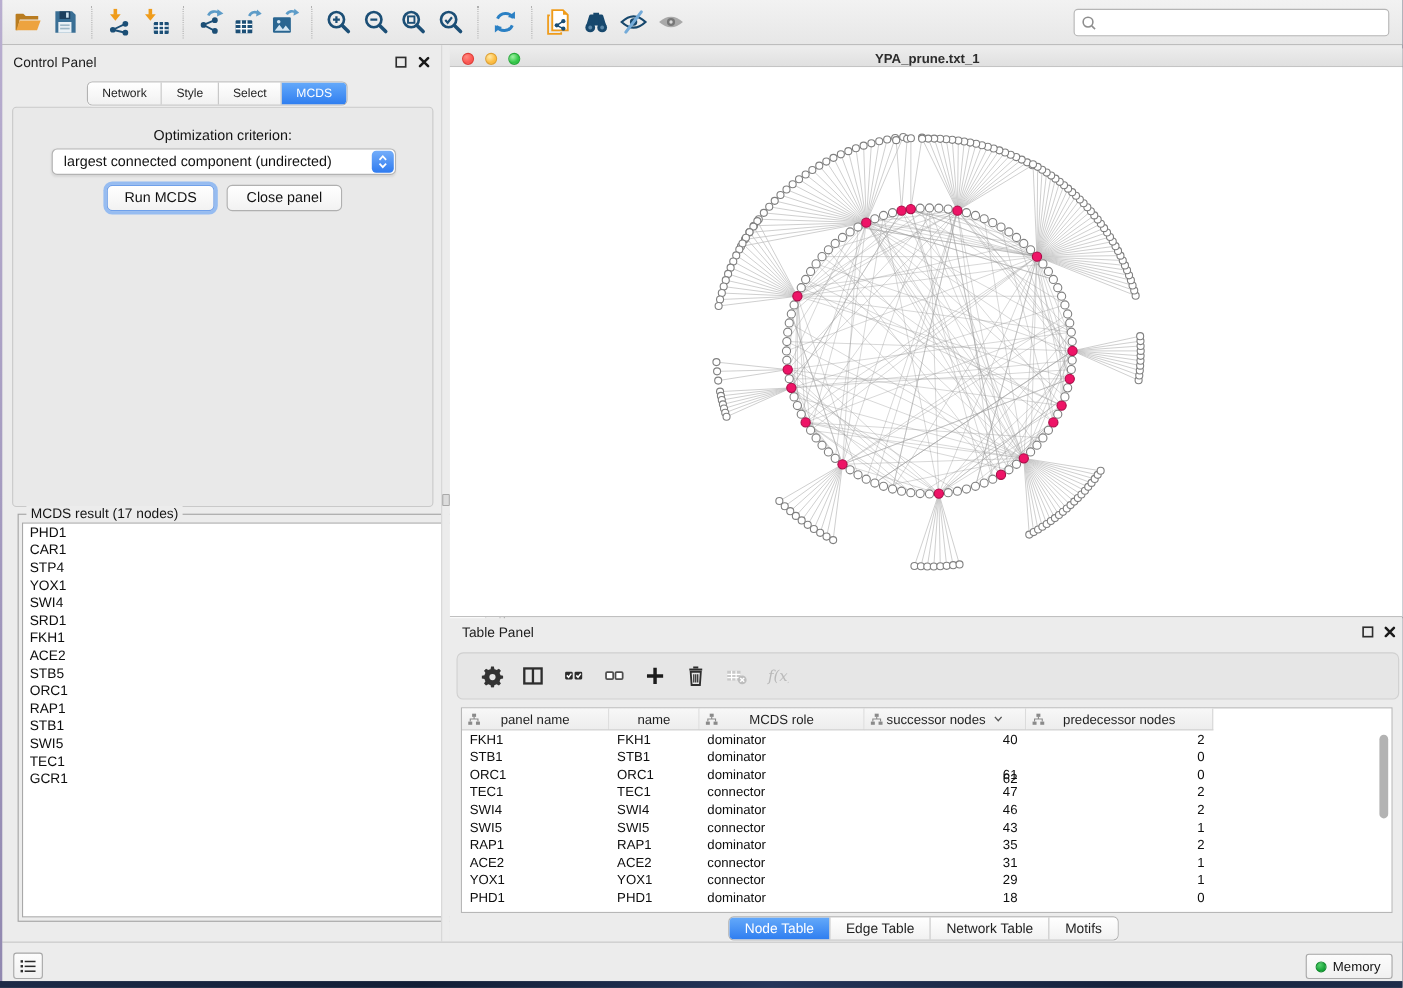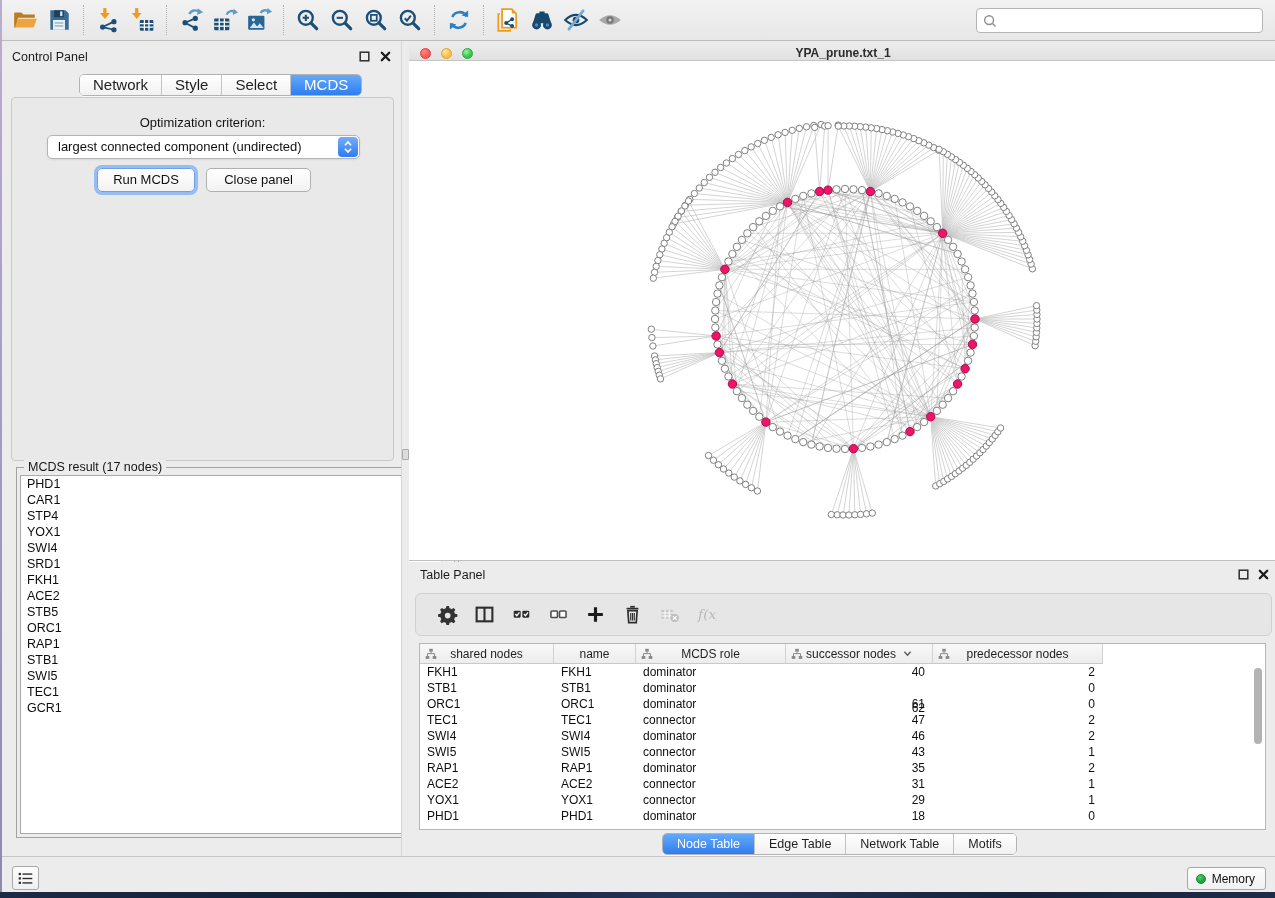--- a/index.html
+++ b/index.html
@@ -28,21 +28,21 @@
 
   
   .cpanel { position:absolute; left:0; top:41px; width:399px; height:815px; background:#ececec; }
   .panel-title { position:absolute; font-size:12.5px; color:#1c1c1c; }
   .cpanel .panel-title { left:10px; top:9px; }
   .winbtn { position:absolute; width:14px; height:14px; display:flex; align-items:center; justify-content:center; }
   .winbtn svg { width:11px; height:11px; }
 
   .segmented { position:absolute; display:flex; height:22px; border:1px solid #b2b2b2; border-radius:5px;
     background:#fff; overflow:hidden; box-shadow:0 1px 0 rgba(255,255,255,.7); }
-  .segment { font-size:15px; color:#1e1e1e; line-height:20px; padding:0 13px; background:linear-gradient(#ffffff,#f1f1f1);
+  .segment { font-size:11px; color:#1e1e1e; line-height:20px; padding:0 13px; background:linear-gradient(#ffffff,#f1f1f1);
     border-left:1px solid #c3c3c3; white-space:nowrap; }
   .segment:first-child { border-left:none; }
   .segment.active { background:linear-gradient(#64a9fa,#2f7ef0); color:#fff; }
 
   .cp-tabs { left:77px; top:33px; }
 
   .cp-content { position:absolute; left:9px; top:56px; width:383px; height:364px;
     background:#e9e9e9; border:1px solid #c9c9c9; border-radius:4px; }
   .opt-label { position:absolute; left:0; top:17px; width:100%; text-align:center; font-size:13px; color:#141414; }
   .select { position:absolute; left:35px; top:37px; width:313px; height:24px; background:#fff;
@@ -1006,21 +1006,21 @@
 
       <div class="ntable">
         <div class="thead">
             <div class="th" style="width: 134px;">
               <svg class="treeicon" viewBox="0 0 12 12">
                 <rect x="4.2" y="0.8" width="3.6" height="2.9" fill="#8a8a8a"></rect>
                 <rect x="0.7" y="8" width="3.6" height="2.9" fill="#8a8a8a"></rect>
                 <rect x="7.7" y="8" width="3.6" height="2.9" fill="#8a8a8a"></rect>
                 <path d="M6 3.7 v1.9 M2.5 8 v-2.4 h7 V8" stroke="#8a8a8a" fill="none"></path>
               </svg>
-              <span>shared nodes</span>
+              <span>panel name</span>
             </div>
             <div class="th" style="width: 82px;">
               <span>name</span>
             </div>
             <div class="th" style="width: 150px;">
               <svg class="treeicon" viewBox="0 0 12 12">
                 <rect x="4.2" y="0.8" width="3.6" height="2.9" fill="#8a8a8a"></rect>
                 <rect x="0.7" y="8" width="3.6" height="2.9" fill="#8a8a8a"></rect>
                 <rect x="7.7" y="8" width="3.6" height="2.9" fill="#8a8a8a"></rect>
                 <path d="M6 3.7 v1.9 M2.5 8 v-2.4 h7 V8" stroke="#8a8a8a" fill="none"></path>

